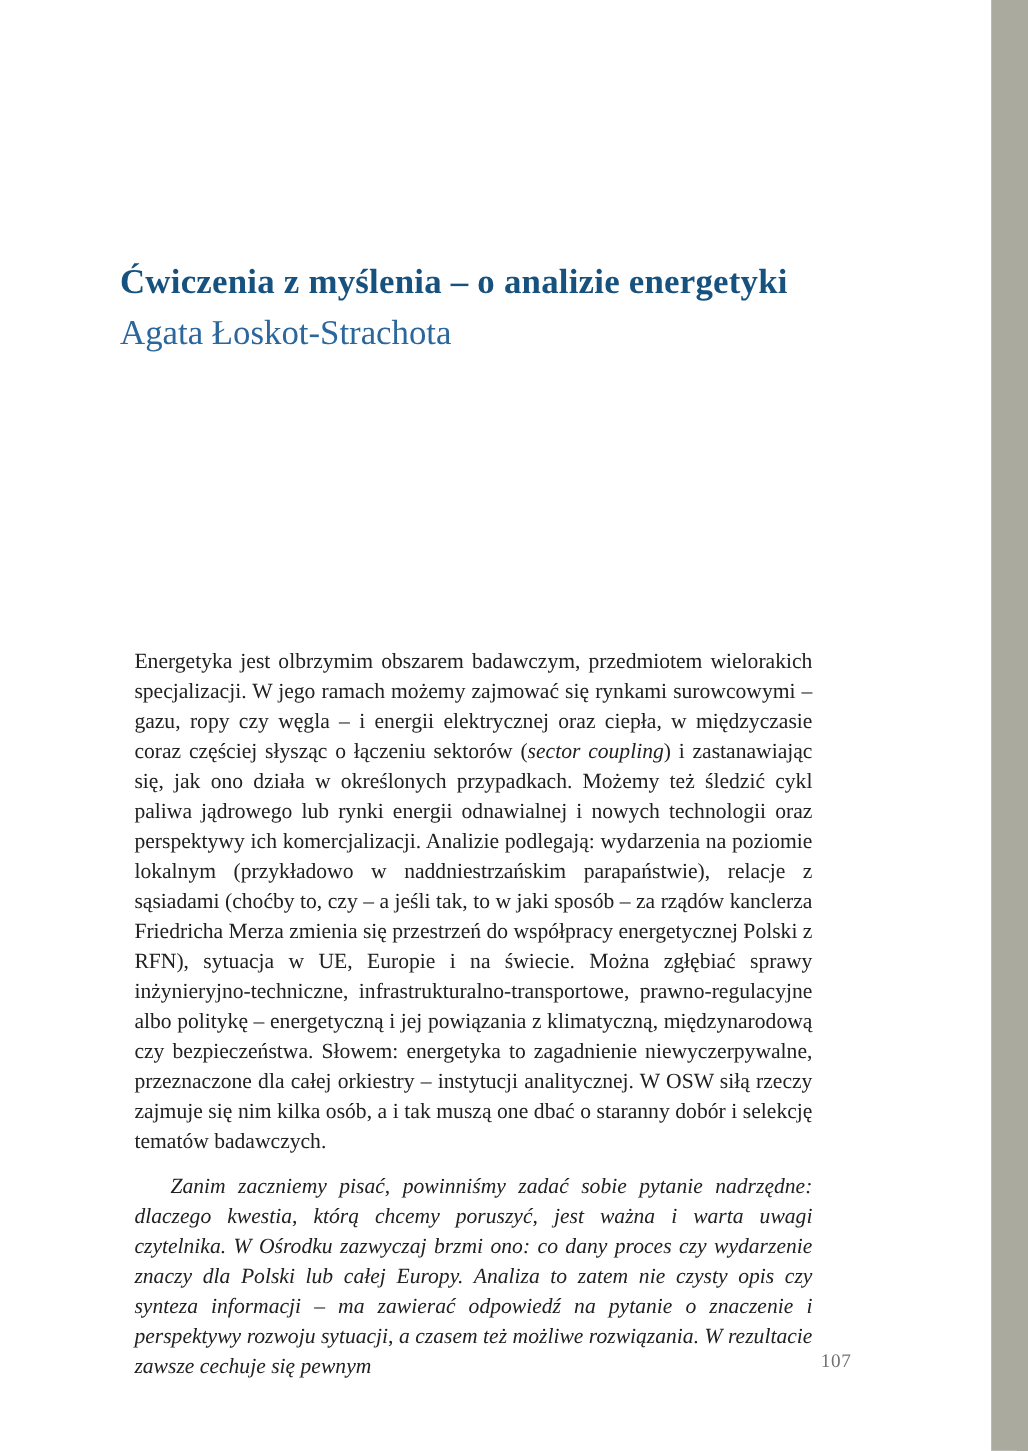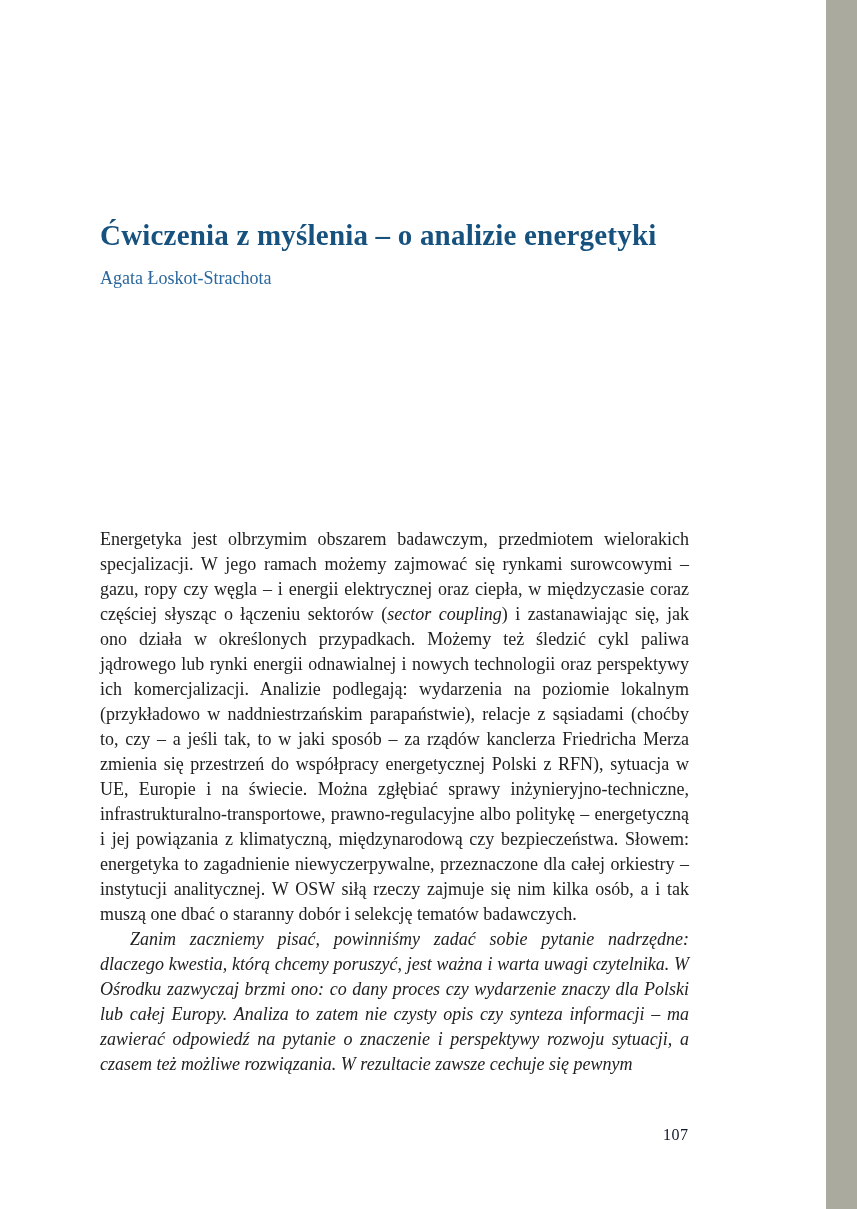--- a/index.html
+++ b/index.html
@@ -43,51 +43,51 @@
     letter-spacing: 0.2px;
   }
   .article-author {
     position: absolute;
     left: 100px;
     top: 263px;
     width: 600px;
     margin: 0;
     font-family: "Liberation Serif", serif;
     font-weight: 400;
-    font-size: 18px;
+    font-size: 29px;
     line-height: 30px;
     color: #2b679c;
   }
   .body-text {
     position: absolute;
     left: 100px;
     top: 527px;
     width: 589px;
     font-size: 18px;
     line-height: 25px;
     color: #212121;
     text-align: justify;
   }
   .body-text p {
-    margin: 0;
+    margin: 12px;
     padding: 0;
   }
   .body-text p.indented {
     text-indent: 30px;
     font-style: italic;
   }
   .body-text em {
     font-style: italic;
   }
   .page-number {
     position: absolute;
-    left: 663px;
+    left: 684px;
     top: 1126px;
     font-size: 16px;
-    color: #0f172a;
+    color: #737373;
     letter-spacing: 0.5px;
   }
 </style>
 </head>
 <body>
 
 <div class="page">
 
   <h1 class="article-title">Ćwiczenia z myślenia – o analizie energetyki</h1>
 

